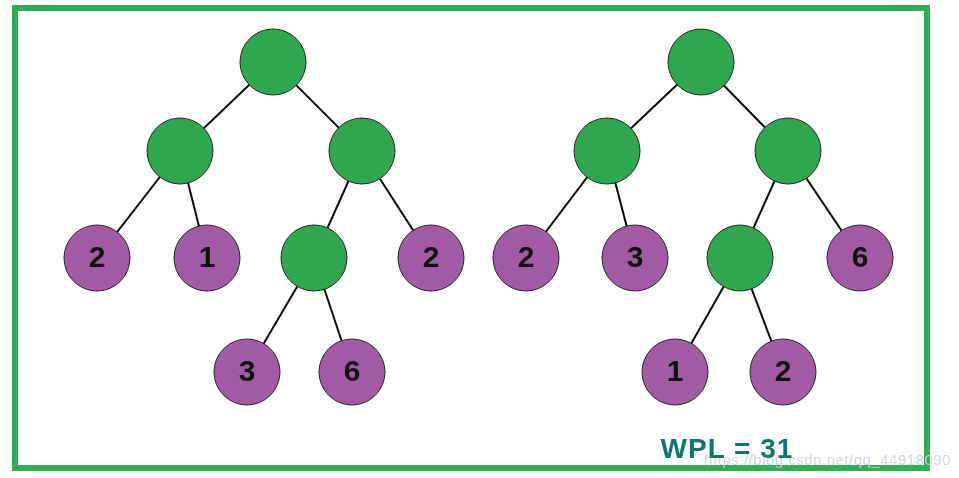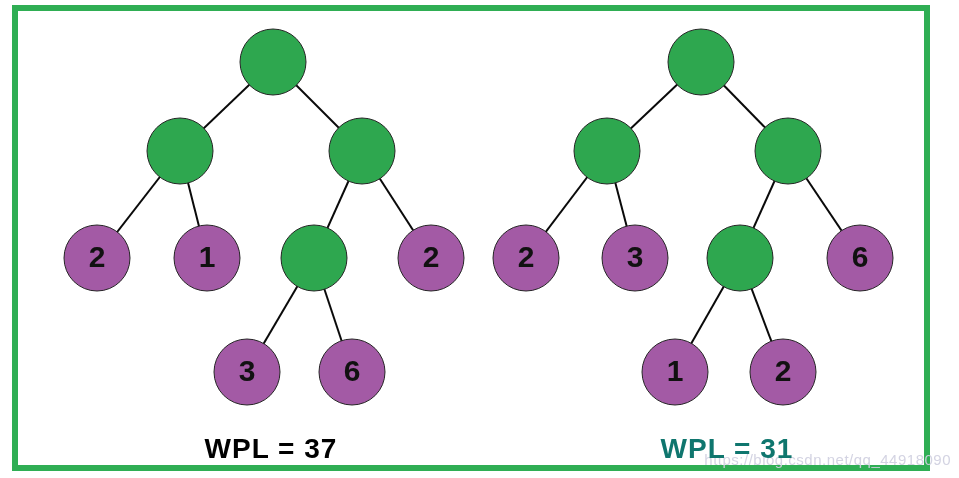--- a/index.html
+++ b/index.html
@@ -105,18 +105,17 @@
         <circle cx="740" cy="258" r="33" fill="#2ea74f" stroke="#262626" stroke-width="1"></circle>
         <circle cx="860" cy="258" r="33" fill="#a35aa5" stroke="#262626" stroke-width="1"></circle>
         <text x="860" y="267" text-anchor="middle" font-family="&quot;Liberation Sans&quot;, sans-serif" font-size="30" font-weight="bold" fill="#111111">6</text>
         <circle cx="675" cy="372" r="33" fill="#a35aa5" stroke="#262626" stroke-width="1"></circle>
         <text x="675" y="381" text-anchor="middle" font-family="&quot;Liberation Sans&quot;, sans-serif" font-size="30" font-weight="bold" fill="#111111">1</text>
         <circle cx="783" cy="372" r="33" fill="#a35aa5" stroke="#262626" stroke-width="1"></circle>
         <text x="783" y="381" text-anchor="middle" font-family="&quot;Liberation Sans&quot;, sans-serif" font-size="30" font-weight="bold" fill="#111111">2</text>
       </g>
     </svg>
 
-  <div class="wpl-label left" style="color: rgb(0, 0, 0);">WPL = 37</div>
 
   <div class="wpl-label right" style="color: #0f766e;">WPL = 31</div>
 
   <div class="watermark" style="color: rgba(207, 207, 224, 0.92);">https://blog.csdn.net/qq_44918090</div>
 </div>
 
 </body></html>

